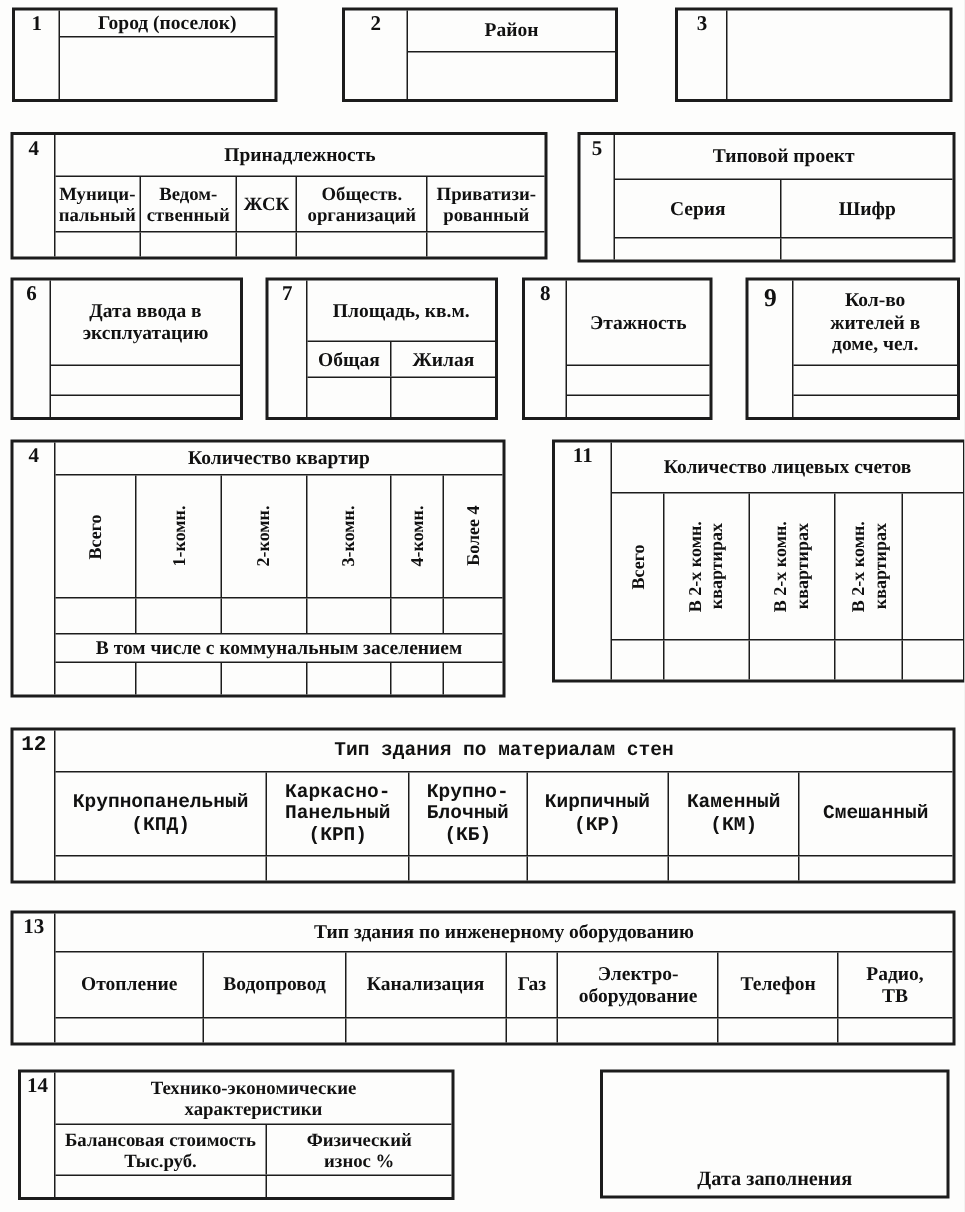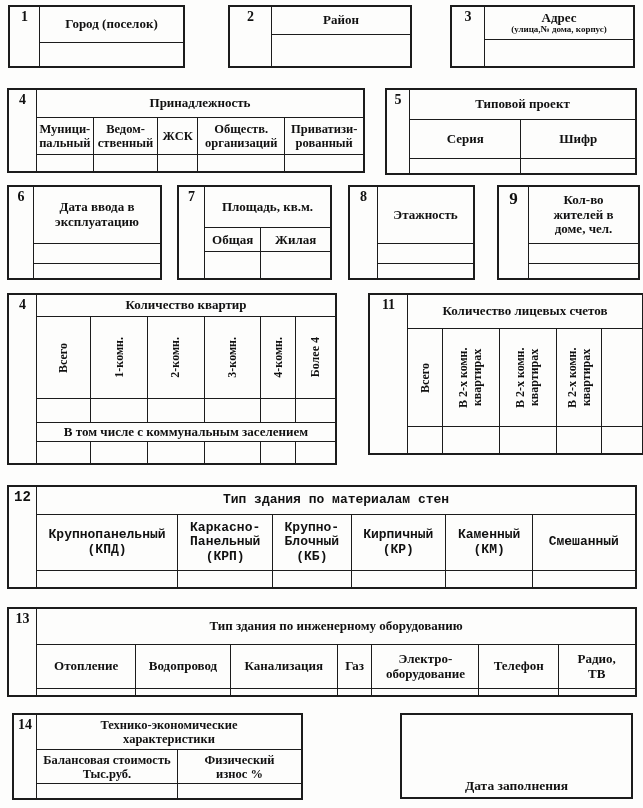--- a/index.html
+++ b/index.html
@@ -36,48 +36,39 @@
   .bignum{font-size:17px;}
 </style>
 </head>
 <body>
 
 <div class="page">
 
   <div class="box" style="left:8px;top:5px;width:177px;height:63px;">
     <div class="numcol" style="width:30px;">1</div>
     <div class="content">
-      <div class="trow" style="height:36px;">Город (поселок)</div>
+      <div class="trow" style="height:18px;">Город (поселок)</div>
       <div class="cells grow">
           <div class="cell" style="flex:1;"></div>
         </div>
     </div>
   </div>
 
   <div class="box" style="left:228px;top:5px;width:184px;height:63px;">
     <div class="numcol" style="width:42px;">2</div>
     <div class="content">
       <div class="trow" style="height:28px;">Район</div>
       <div class="cells grow">
           <div class="cell" style="flex:1;"></div>
         </div>
     </div>
   </div>
 
   <div class="box" style="left:450px;top:5px;width:185px;height:63px;">
     <div class="numcol" style="width:33px;">3</div>
-    <div class="content">
-      <div class="trow col" style="height:33px;">
-        <span>Адрес</span>
-        <span class="sub">(улица,№ дома, корпус)</span>
-      </div>
-      <div class="cells grow">
-          <div class="cell" style="flex:1;"></div>
-        </div>
-    </div>
   </div>
 
   <div class="box" style="left:7px;top:88px;width:358px;height:85px;">
     <div class="numcol" style="width:28px;">4</div>
     <div class="content">
       <div class="trow" style="height:28px;">Принадлежность</div>
       <div class="cells bb" style="height:37px;">
         <div class="cell" style="flex-basis:17.4%;">Муници- пальный</div>
         <div class="cell" style="flex-basis:19.8%;">Ведом- ственный</div>
         <div class="cell" style="flex-basis:12.2%;">ЖСК</div>
@@ -257,21 +248,21 @@
         <div class="cell" style="flex-basis:15.8%;"></div>
         <div class="cell" style="flex-basis:14.6%;"></div>
         <div class="cell" style="flex-basis:16.9%;"></div>
       </div>
     </div>
   </div>
 
   <div class="box" style="left:7px;top:607px;width:630px;height:90px;">
     <div class="numcol" style="width:28px;">13</div>
     <div class="content">
-      <div class="trow" style="height:36px;">Тип здания по инженерному оборудованию</div>
+      <div class="trow" style="height:26px;">Тип здания по инженерному оборудованию</div>
       <div class="cells bb" style="height:44px;">
         <div class="cell" style="flex-basis:16.6%;font-size:13px;">Отопление</div>
         <div class="cell" style="flex-basis:15.8%;font-size:13px;">Водопровод</div>
         <div class="cell" style="flex-basis:17.9%;font-size:13px;">Канализация</div>
         <div class="cell" style="flex-basis:5.8%;font-size:13px;">Газ</div>
         <div class="cell" style="flex-basis:17.9%;font-size:13px;">Электро- оборудование</div>
         <div class="cell" style="flex-basis:13.3%;font-size:13px;">Телефон</div>
         <div class="cell px13" style="flex-basis:12.6%;font-size:13px;">Радио, ТВ</div>
       </div>
       <div class="cells grow">

